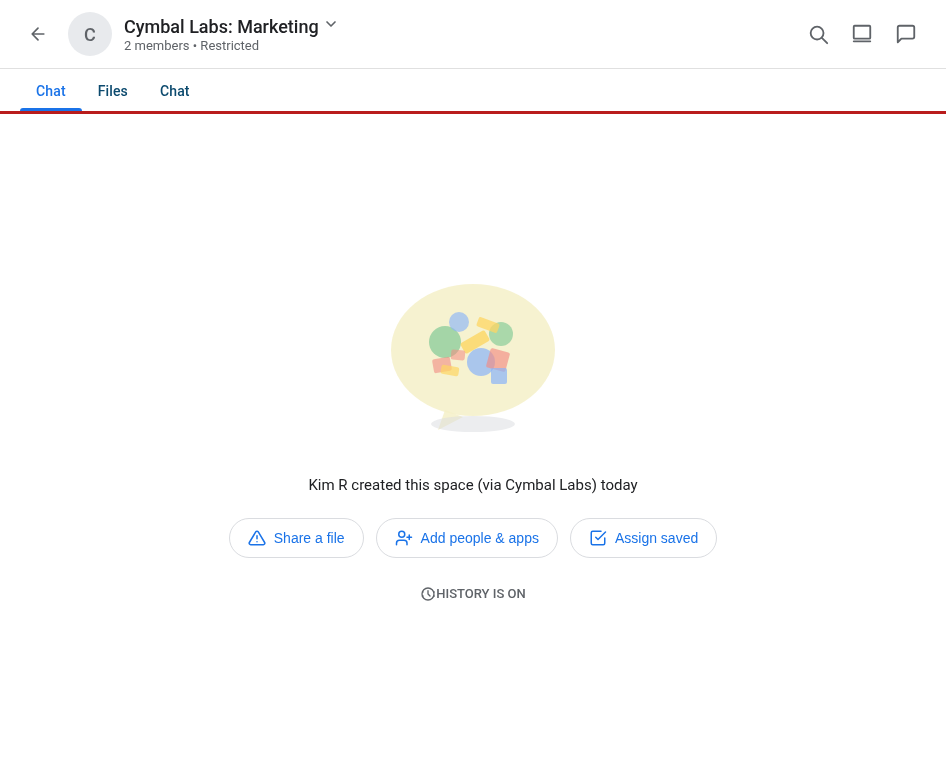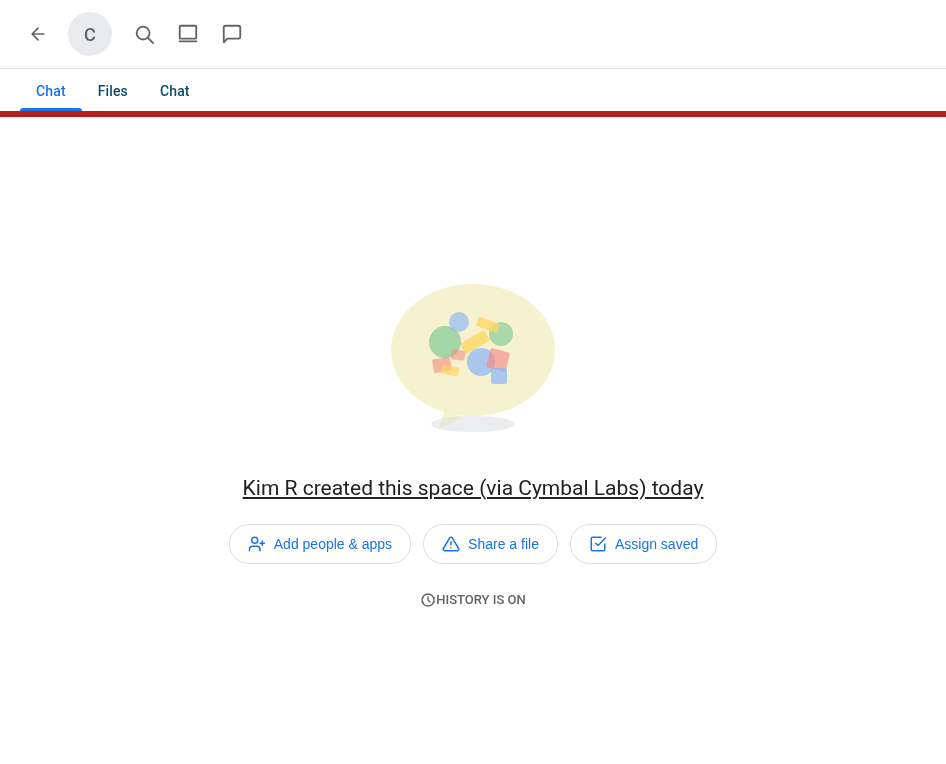--- a/index.html
+++ b/index.html
@@ -92,21 +92,21 @@
       cursor: pointer;
       color: #5f6368;
     }
     .icon-btn svg { width: 22px; height: 22px; }
 
     
     .tabs {
       display: flex;
       align-items: center;
       padding: 0 20px;
-      border-bottom: 6px solid #b91c1c;
+      border-bottom: 3px solid #b91c1c;
       gap: 0;
     }
 
     .tab {
       padding: 14px 16px 12px;
       font-size: 14px;
       font-weight: 500;
       color: #0c4a6e;
       cursor: pointer;
       position: relative;
@@ -147,25 +147,24 @@
       margin-bottom: 10px;
     }
 
     
     .chat-illustration {
       width: 200px;
       height: 170px;
     }
 
     .created-text {
-      font-size: 21px;
+      font-size: 15px;
       color: #202124;
       text-align: center;
       margin-top: 4px;
-      text-decoration: underline;
     }
 
     
     .action-buttons {
       display: flex;
       gap: 12px;
       margin-top: 4px;
       flex-wrap: wrap;
       justify-content: center;
     }
@@ -222,20 +221,31 @@
   <div class="back-btn">
     <svg viewBox="0 0 24 24" fill="none" stroke="currentColor" stroke-width="2" stroke-linecap="round" stroke-linejoin="round" width="20" height="20">
       <path d="M19 12H5M12 5l-7 7 7 7"></path>
     </svg>
   </div>
 
   <div class="space-avatar">
     <span>C</span>
   </div>
 
+  <div class="header-info">
+    <div class="space-title-row">
+      <span class="space-title">Cymbal Labs: Marketing</span>
+      <span class="chevron-down">
+        <svg viewBox="0 0 24 24" fill="none" stroke="#5f6368" stroke-width="2.5" stroke-linecap="round" stroke-linejoin="round" width="16" height="16">
+          <polyline points="6 9 12 15 18 9"></polyline>
+        </svg>
+      </span>
+    </div>
+    <div class="space-meta">2 members • Restricted</div>
+  </div>
 
   <div class="header-actions">
     <div class="icon-btn">
       <svg viewBox="0 0 24 24" fill="none" stroke="currentColor" stroke-width="2" stroke-linecap="round" stroke-linejoin="round">
         <circle cx="11" cy="11" r="7"></circle>
         <line x1="16.5" y1="16.5" x2="22" y2="22"></line>
       </svg>
     </div>
     <div class="icon-btn">
       <svg viewBox="0 0 24 24" fill="none" stroke="currentColor" stroke-width="2" stroke-linecap="round" stroke-linejoin="round">
@@ -289,42 +299,42 @@
 
       <rect x="78" y="88" width="14" height="10" rx="2" fill="#f28b82" opacity="0.55" transform="rotate(5 85 93)"></rect>
 
       <ellipse cx="100" cy="162" rx="42" ry="8" fill="#dadce0" opacity="0.5"></ellipse>
     </svg>
   </div>
 
   <p class="created-text">Kim R created this space (via Cymbal Labs) today</p>
 
   <div class="action-buttons">
+
+    <button class="action-btn">
+      <svg viewBox="0 0 24 24" fill="none" stroke="#1a73e8" stroke-width="2" stroke-linecap="round" stroke-linejoin="round" width="18" height="18">
+        <path d="M10.29 3.86L1.82 18a2 2 0 0 0 1.71 3h16.94a2 2 0 0 0 1.71-3L13.71 3.86a2 2 0 0 0-3.42 0z"></path>
+        <line x1="12" y1="9" x2="12" y2="13"></line>
+        <line x1="12" y1="17" x2="12.01" y2="17"></line>
+      </svg>
+      <span>Share a file</span>
+    </button>
 
     <button class="action-btn">
       <svg viewBox="0 0 24 24" fill="none" stroke="#1a73e8" stroke-width="2" stroke-linecap="round" stroke-linejoin="round" width="18" height="18">
         <path d="M16 21v-2a4 4 0 0 0-4-4H6a4 4 0 0 0-4 4v2"></path>
         <circle cx="9" cy="7" r="4"></circle>
         <line x1="19" y1="8" x2="19" y2="14"></line>
         <line x1="16" y1="11" x2="22" y2="11"></line>
       </svg>
       <span>Add people &amp; apps</span>
     </button>
 
     <button class="action-btn">
       <svg viewBox="0 0 24 24" fill="none" stroke="#1a73e8" stroke-width="2" stroke-linecap="round" stroke-linejoin="round" width="18" height="18">
-        <path d="M10.29 3.86L1.82 18a2 2 0 0 0 1.71 3h16.94a2 2 0 0 0 1.71-3L13.71 3.86a2 2 0 0 0-3.42 0z"></path>
-        <line x1="12" y1="9" x2="12" y2="13"></line>
-        <line x1="12" y1="17" x2="12.01" y2="17"></line>
-      </svg>
-      <span>Share a file</span>
-    </button>
-
-    <button class="action-btn">
-      <svg viewBox="0 0 24 24" fill="none" stroke="#1a73e8" stroke-width="2" stroke-linecap="round" stroke-linejoin="round" width="18" height="18">
         <polyline points="9 11 12 14 22 4"></polyline>
         <path d="M21 12v7a2 2 0 0 1-2 2H5a2 2 0 0 1-2-2V5a2 2 0 0 1 2-2h11"></path>
       </svg>
       <span>Assign saved</span>
     </button>
 
   </div>
 
   <div class="history-section">
     <div class="history-row">

